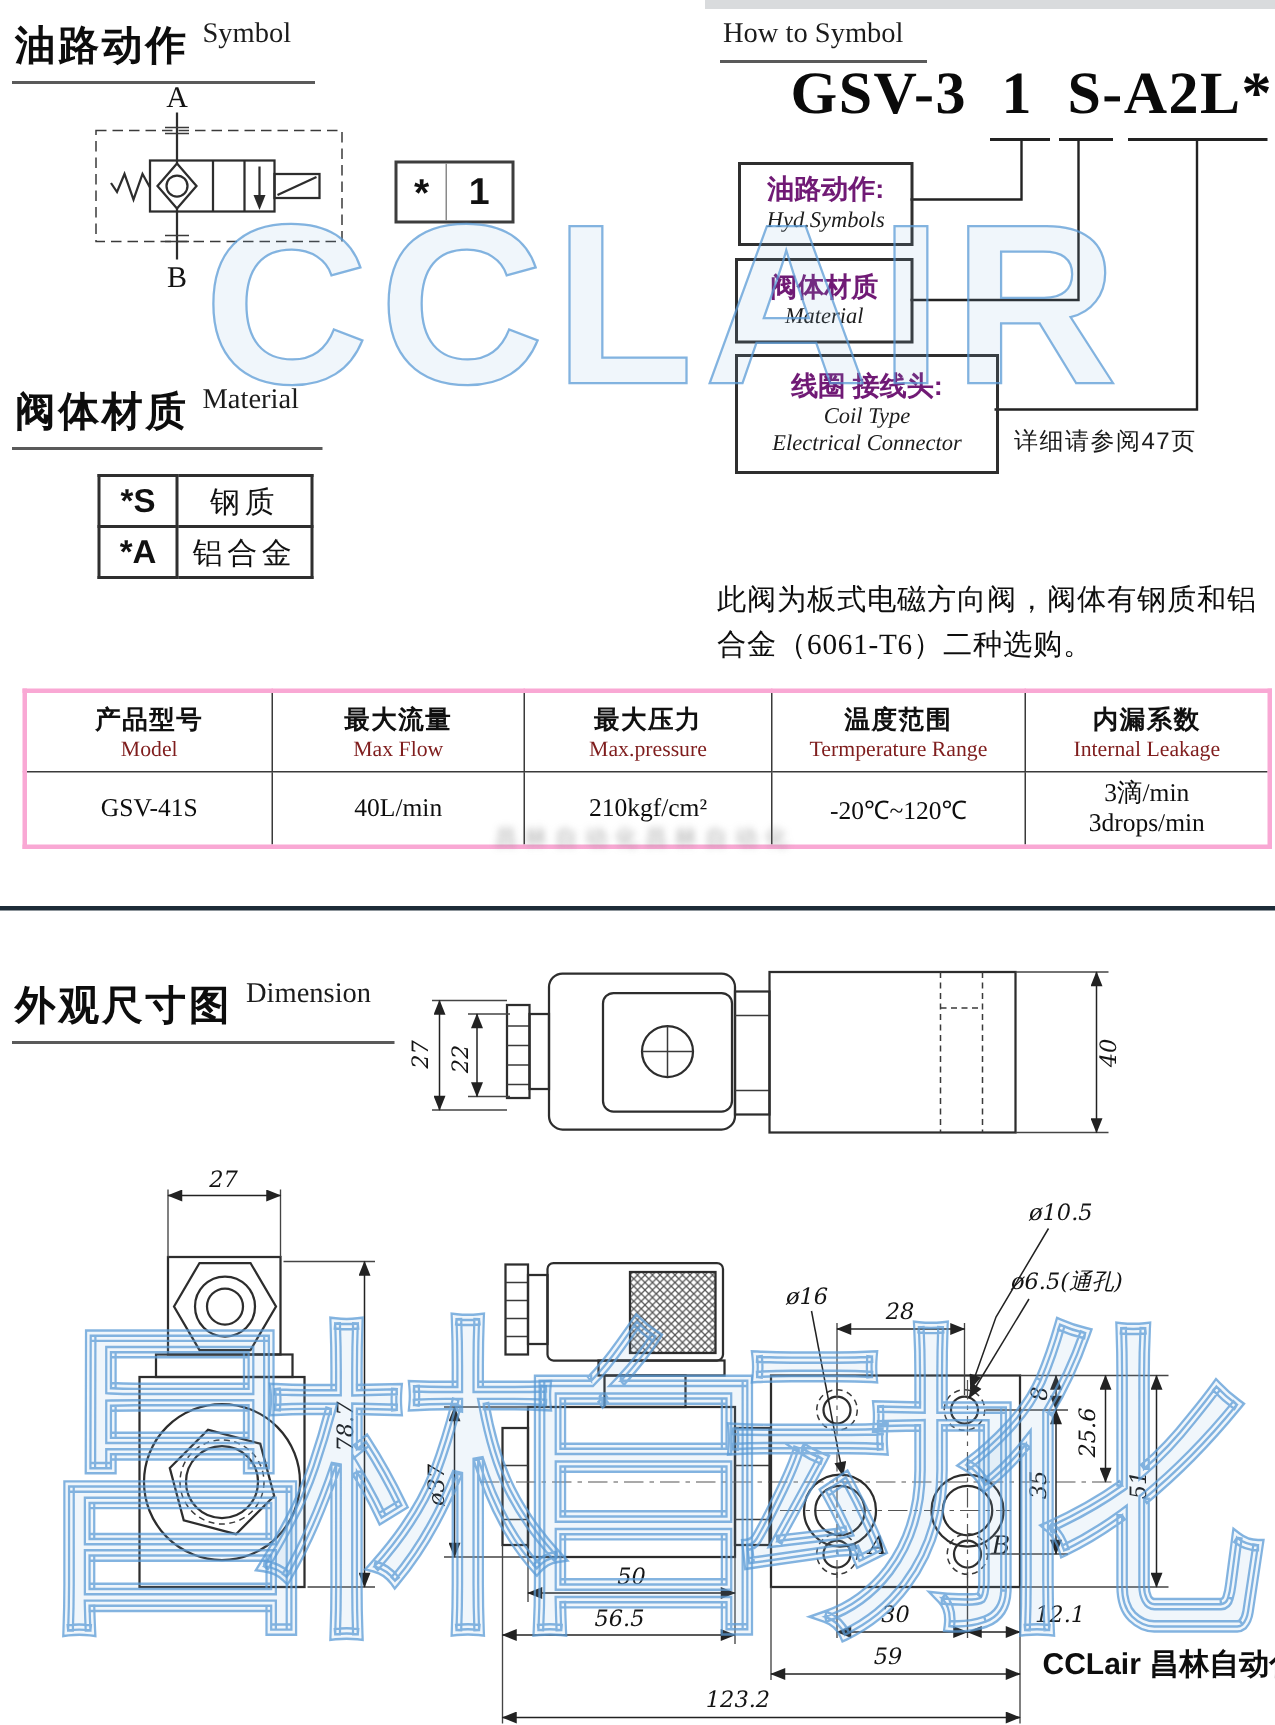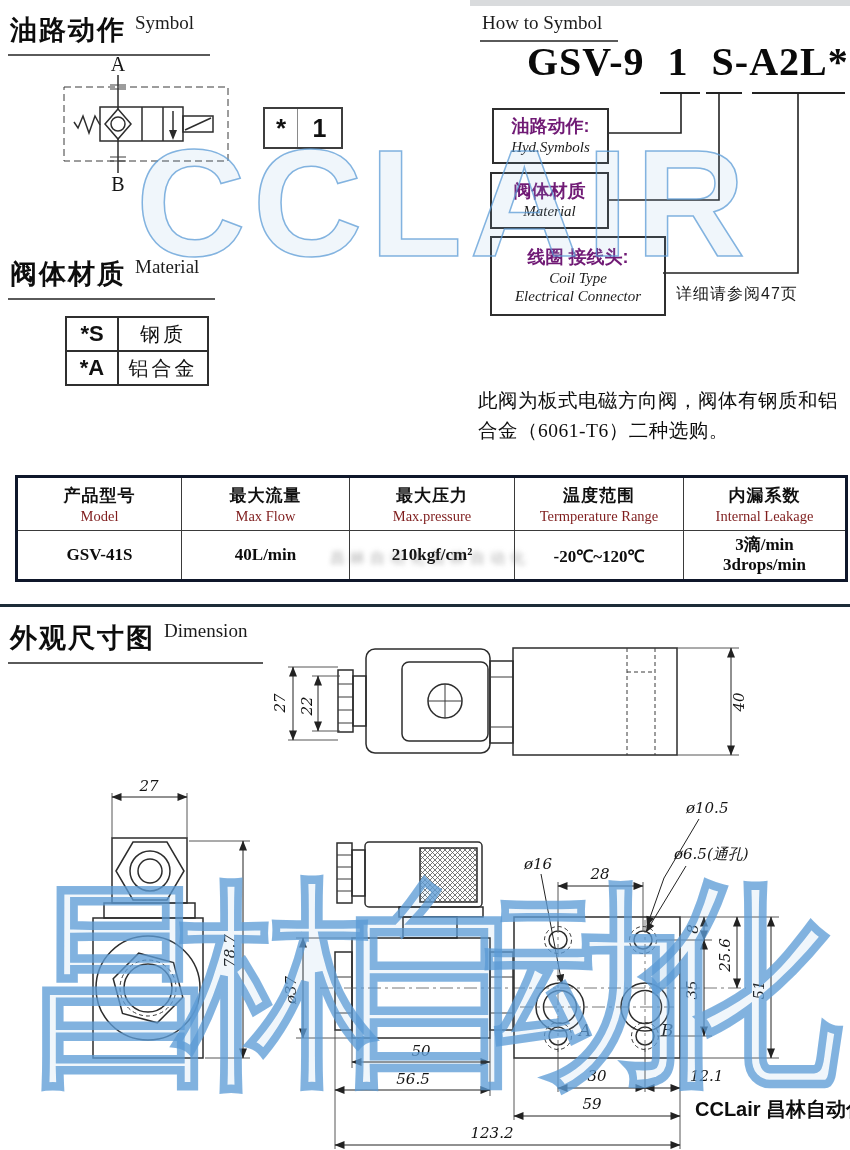--- a/index.html
+++ b/index.html
@@ -26,25 +26,25 @@
   #variant-box .c2{flex:1;display:flex;align-items:center;justify-content:center;font-size:25px;font-weight:bold;}
   
   #mat-table{position:absolute;left:65px;top:316px;border-collapse:collapse;}
   #mat-table td{border:2px solid #2f2f2f;text-align:center;height:32px;padding:0;}
   #mat-table .code{width:50px;font-size:22px;font-weight:bold;}
   #mat-table .name{width:88px;font-size:20px;letter-spacing:3px;}
   
   #features-text{position:absolute;left:478px;top:386px;width:374px;font-size:19.5px;line-height:1.55;
                  font-family:"Liberation Serif", serif;color:#0e0e0e;letter-spacing:0.5px;}
   
-  #spec-table{position:absolute;left:15px;top:475px;width:830px;border-collapse:collapse;table-layout:fixed;
-              border:3px solid #0f172a;}
+  #spec-table{position:absolute;left:15px;top:459px;width:830px;border-collapse:collapse;table-layout:fixed;
+              border:3px solid #f9a8d4;}
   #spec-table th,#spec-table td{border:1.5px solid #3a3a3a;text-align:center;vertical-align:middle;padding:0;}
   #spec-table th{height:52px;font-weight:normal;}
-  #spec-table td{height:48px;font-family:"Liberation Serif", serif;font-size:17px;color:#0d0d0d;font-weight:bold;}
+  #spec-table td{height:48px;font-family:"Liberation Serif", serif;font-size:17px;color:#0d0d0d;}
   #spec-table th .zh{display:block;font-size:17px;font-weight:bold;color:#101010;letter-spacing:1px;}
   #spec-table th .en{display:block;font-size:14.5px;font-family:"Liberation Serif", serif;color:#7f1d1d;margin-top:1px;}
   #spec-table td .l2{display:block;line-height:1.15;}
   #table-smudge{position:absolute;left:330px;top:549px;width:360px;font-size:15px;letter-spacing:5px;
                 color:rgba(105,105,105,0.55);filter:blur(2.5px);white-space:nowrap;pointer-events:none;}
   
   #divider{position:absolute;left:0;top:604px;width:850px;height:3px;background:#1d2c38;}
   #top-strip{position:absolute;left:470px;top:0;width:380px;height:6px;background:#cfd2d4;opacity:.8;}
   
   #footer-brand{position:absolute;left:695px;top:1096px;font-size:20px;font-weight:bold;color:#0d0d0d;white-space:nowrap;}
@@ -77,21 +77,21 @@
     <span class="zh">油路动作</span>
     <span class="en">Symbol</span>
   </div>
   <div class="sec-head" style="left:480px;top:12px">
     <span class="en">How to Symbol</span>
   </div>
   <div class="sec-head" style="left:8px;top:256px">
     <span class="zh">阀体材质</span>
     <span class="en">Material</span>
   </div>
-  <div class="sec-head" style="left:8px;top:620px">
+  <div class="sec-head" style="left:8px;top:652px">
     <span class="zh">外观尺寸图</span>
     <span class="en">Dimension</span>
   </div>
 
   <svg id="symbol-svg" style="left:50px;top:55px" width="200" height="145" viewBox="0 0 200 145">
     <text class="symtxt" x="68" y="16" text-anchor="middle">A</text>
     <g class="geo">
       <path d="M68,20 V52"></path>
       <path class="geothin" d="M60,30 H76 M60,34 H76"></path>
       <rect class="dsh geothin" x="14" y="32" width="164" height="74"></rect>
@@ -108,21 +108,21 @@
       <path class="geothin" d="M60,102 H76 M60,106 H76"></path>
     </g>
     <text class="symtxt" x="68" y="136" text-anchor="middle">B</text>
   </svg>
 
   <div id="variant-box">
     <div class="c1">*</div>
     <div class="c2">1</div>
   </div>
 
-  <div id="model-code">GSV-9 1 S-A2L*</div>
+  <div id="model-code">GSV-3 1 S-A2L*</div>
   <svg id="order-svg" style="left:470px;top:85px" width="380" height="235" viewBox="0 0 380 235">
     <g stroke="#222" stroke-width="2" fill="none">
       <path d="M190,8 H230 M236,8 H272 M282,8 H375"></path>
       <path stroke-width="1.6" d="M211,8 V48 H137"></path>
       <path stroke-width="1.6" d="M249,8 V115 H137"></path>
       <path stroke-width="1.6" d="M328,8 V188 H193"></path>
     </g>
   </svg>
   <div class="obox" style="left:492px;top:108px;width:113px;height:52px">
     <span class="zh">油路动作:</span>

